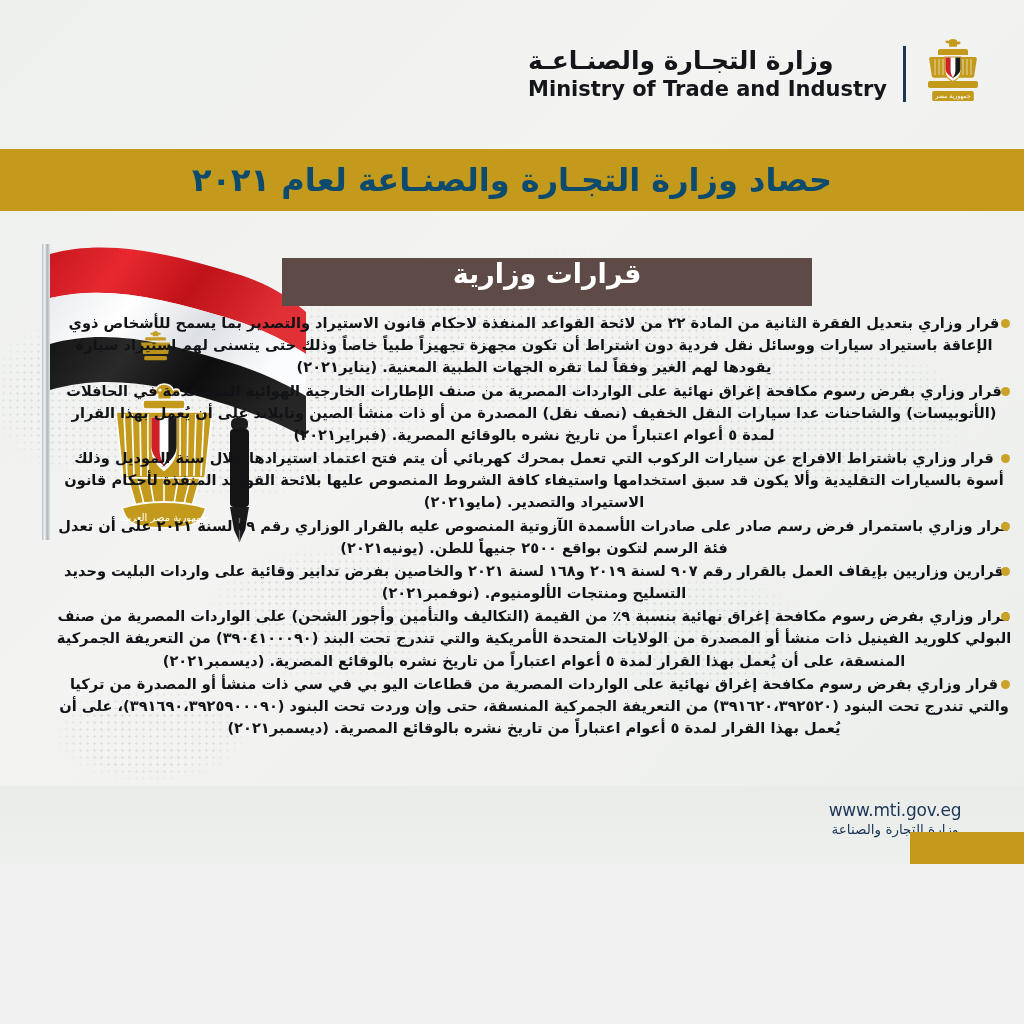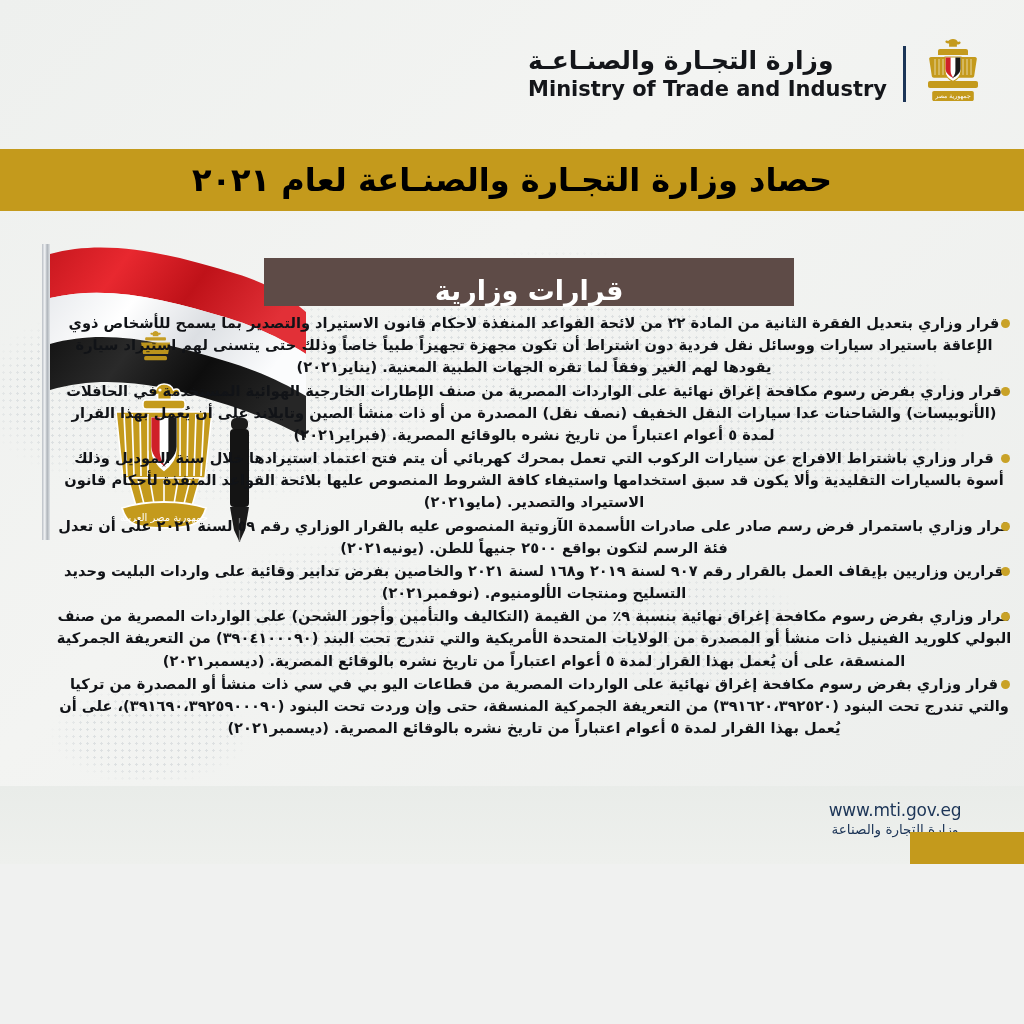--- a/index.html
+++ b/index.html
@@ -104,40 +104,40 @@
     left: 0; top: 149px;
     width: 1024px; height: 62px;
     background: #c49a1c;
     display: flex;
     align-items: center;
     justify-content: center;
   }
   .gold-banner-title {
     font-size: 32px;
     font-weight: 700;
-    color: #000000;
+    color: #0c4a6e;
     letter-spacing: .5px;
     white-space: nowrap;
   }
 
   
   .flag-art {
     position: absolute;
     left: 22px; top: 232px;
     width: 300px; height: 350px;
   }
 
   
   .section-head {
     position: absolute;
-    right: 230px; top: 258px;
+    right: 212px; top: 258px;
     width: 530px; height: 48px;
     background: #5e4b47;
     display: flex;
-    align-items: flex-end;
+    align-items: flex-start;
     justify-content: center;
   }
   .section-head-title {
     font-size: 27px;
     font-weight: 700;
     color: #ffffff;
     letter-spacing: .5px;
   }
 
   .bullet-list {

